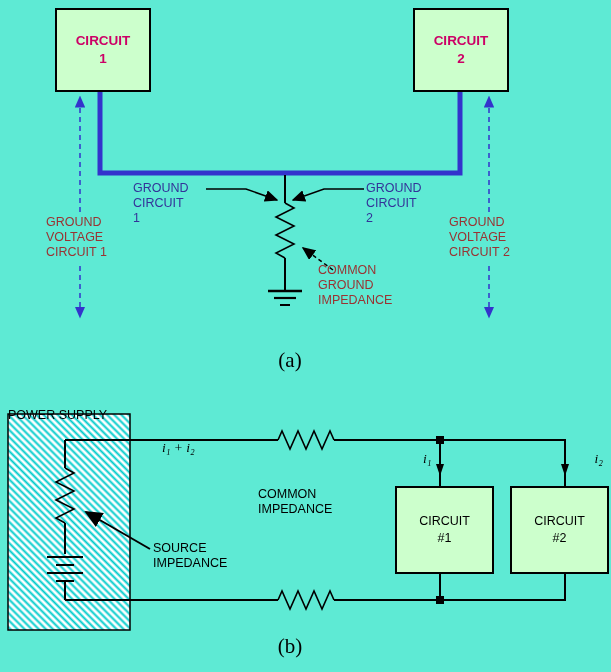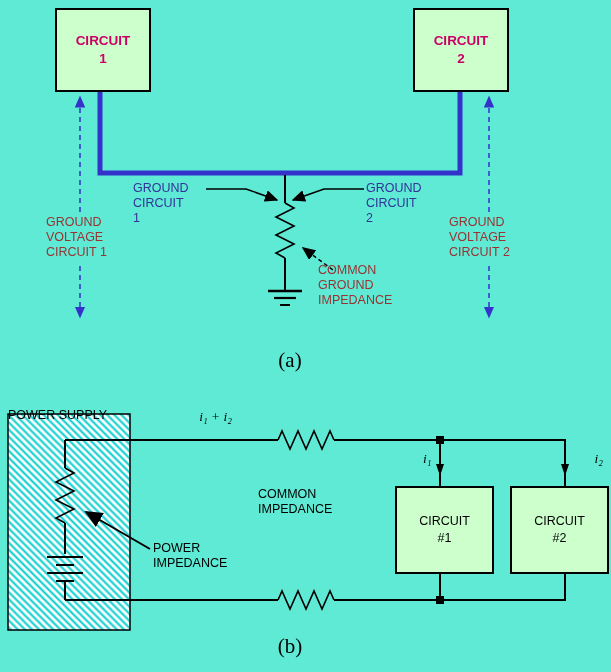--- a/index.html
+++ b/index.html
@@ -152,35 +152,35 @@
 CIRCUIT 2</div>
 
   <div class="label c-red" style="left:318px;top:263px;width:88px;">COMMON
 GROUND
 IMPEDANCE</div>
 
   <div class="caption" style="left:240px;top:348px;width:100px;">(a)</div>
 
   <div class="label left-align" style="left:8px;top:388px;width:120px;margin-top:20px;">POWER SUPPLY</div>
 
-  <div class="current" style="left:162px;top:409px;width:70px;text-align:right;">i₁ + i₂</div>
+  <div class="current" style="left:162px;top:440px;width:70px;text-align:left;">i₁ + i₂</div>
 
   <div class="current" style="left:423px;top:451px;width:30px;">i₁</div>
   <div class="current" style="left:573px;top:451px;width:30px;text-align:right;">i₂</div>
 
   <div class="label" style="left:258px;top:487px;width:95px;">COMMON
 IMPEDANCE</div>
 
   <div class="circuit-box box-b" style="left:395px;top:486px;width:95px;height:84px;">
     <span>CIRCUIT
 #1</span>
   </div>
   <div class="circuit-box box-b" style="left:510px;top:486px;width:95px;height:84px;">
     <span>CIRCUIT
 #2</span>
   </div>
 
-  <div class="label left-align" style="left:153px;top:541px;width:95px;">POWER
+  <div class="label left-align" style="left:153px;top:541px;width:95px;">SOURCE
 IMPEDANCE</div>
 
   <div class="caption" style="left:240px;top:634px;width:100px;">(b)</div>
 
 </div>
 
 </body></html>

